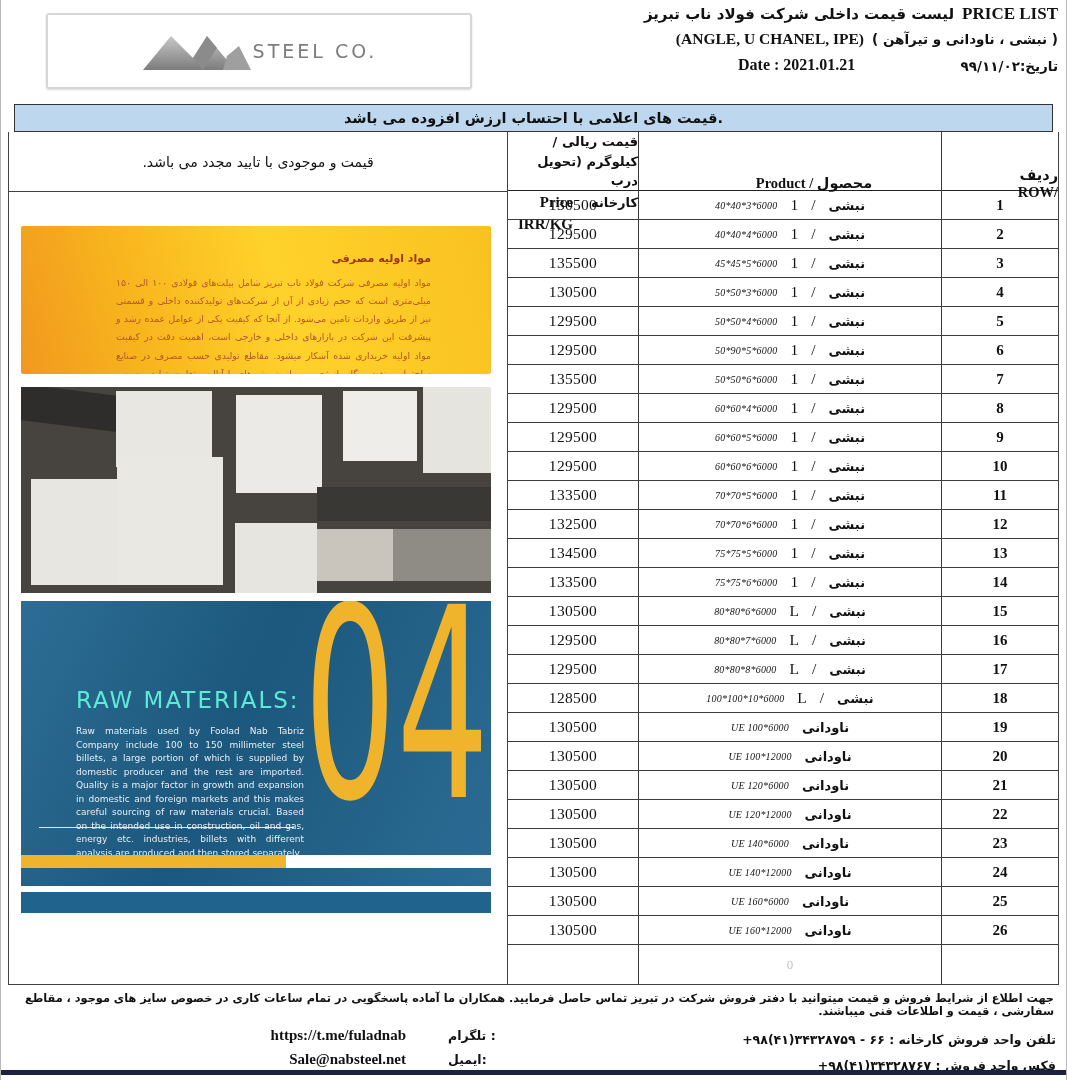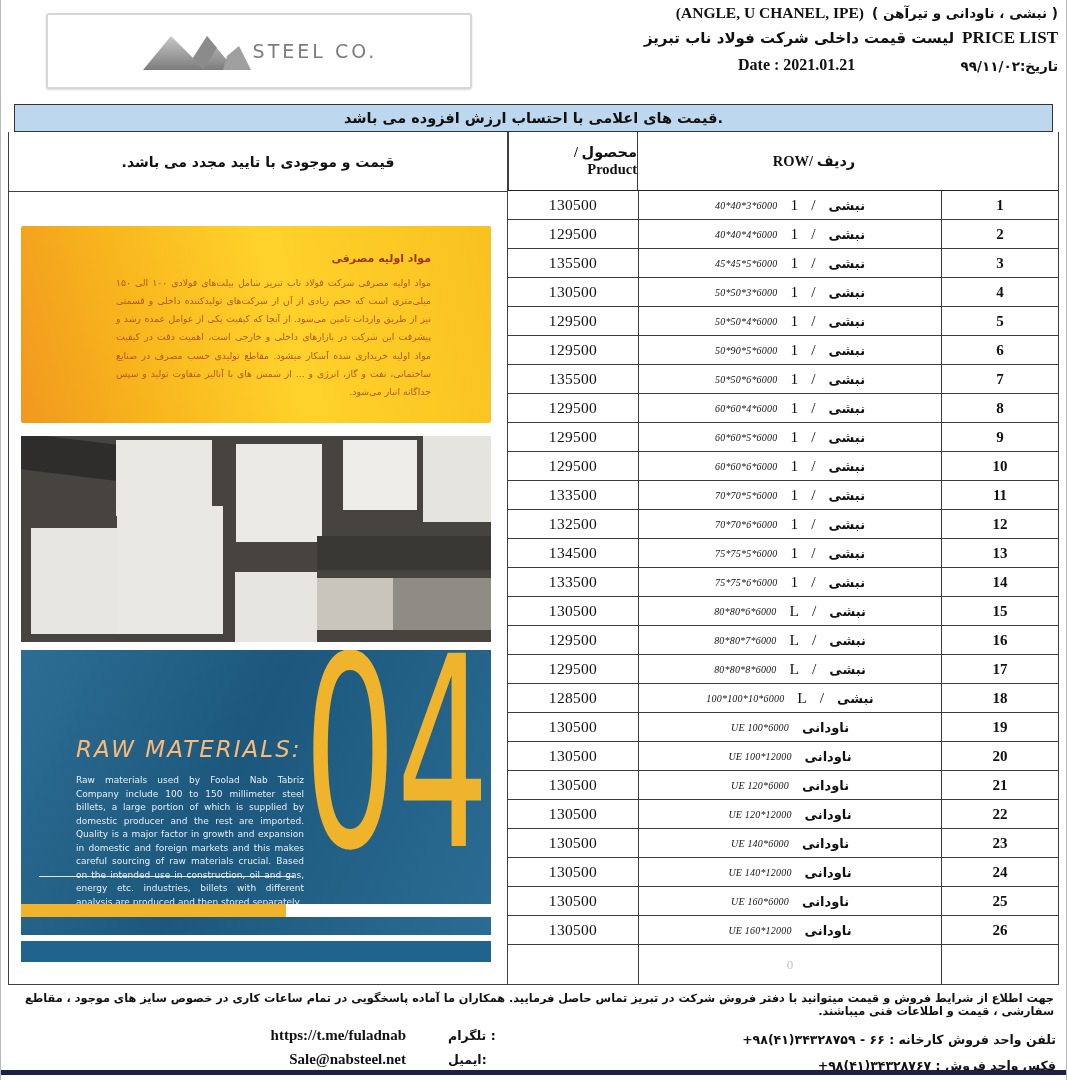--- a/index.html
+++ b/index.html
@@ -27,36 +27,36 @@
   .d-fa{font-weight:bold;font-size:13.5px;}
 
   
   .banner{margin:0 13px;height:26px;background:#bdd7ee;border:1px solid #333;
           display:flex;align-items:center;justify-content:center;font-weight:bold;font-size:14.5px;}
 
   
   .main{margin:0 7px;display:flex;border:1px solid #404040;border-top:none;height:853px;box-sizing:border-box;}
   .left{width:499px;border-right:1px solid #404040;box-sizing:border-box;display:flex;flex-direction:column;}
   .note{height:59px;border-bottom:1px solid #404040;display:flex;align-items:center;justify-content:center;
-        font-weight:bold;font-size:14px;}
+        font-weight:normal;font-size:14px;}
   .art{padding:34px 16px 0 12px;}
 
-  .ybox{height:197px;border-radius:2px;position:relative;overflow:hidden;direction:rtl;
+  .ybox{height:148px;border-radius:2px;position:relative;overflow:hidden;direction:rtl;
         background:linear-gradient(75deg,#f1981f 0%,#f8b61d 26%,#ffd22b 55%,#f9c120 100%);}
   .ybox .yt{position:absolute;top:26px;right:60px;font-size:11px;font-weight:bold;color:#9c3414;}
   .ybox .yb{position:absolute;top:48px;right:60px;left:95px;font-size:9.3px;line-height:1.95;
             color:#b5562a;text-align:justify;text-align-last:right;}
 
   .photo{height:206px;margin-top:13px;position:relative;background:#474440;overflow:hidden;}
   .photo div{position:absolute;}
 
   .bbox{height:285px;margin-top:8px;position:relative;background:#20648e;overflow:hidden;}
   .bbox .sheen{position:absolute;inset:0;
         background:linear-gradient(115deg,rgba(255,255,255,.06) 0%,rgba(0,0,0,.12) 45%,rgba(255,255,255,.05) 100%);}
-  .raw-h{position:absolute;left:55px;top:86px;color:#fdba74;font-size:23px;letter-spacing:2px;font-style:italic;}
+  .raw-h{position:absolute;left:55px;top:86px;color:#5eead4;font-size:23px;letter-spacing:2px;}
   .raw-p{position:absolute;left:55px;top:124px;width:228px;color:#e8eef4;font-size:9px;line-height:1.5;
          text-align:justify;}
   .big04{position:absolute;right:2px;top:-28px;font-size:265px;line-height:1;color:#f0b42c;
          transform:scaleX(.55);transform-origin:right top;}
   .bline{position:absolute;left:18px;bottom:58px;width:255px;height:1px;background:rgba(255,255,255,.85);}
   .ybar{position:absolute;left:0;bottom:18px;width:265px;height:13px;background:#f0b42c;}
   .wbar{position:absolute;left:265px;bottom:18px;right:0;height:13px;background:#fff;}
   .bgap{height:6px;}
   .bstrip{height:21px;background:#20648e;}
 
@@ -111,26 +111,26 @@
             <polygon points="2,40 30,6 52,28 66,6 94,40" fill="url(#g1)"></polygon>
             <polygon points="52,28 66,6 76,18 62,40" fill="#8b8b8b"></polygon>
             <polygon points="86,26 98,16 110,40 82,40" fill="#9f9f9f"></polygon>
           </svg>
         </span>
         <span class="steelco">STEEL CO.</span>
       </span>
     </div>
     <div class="hdr-right">
       <div class="hline">
+        <span class="t-fa" dir="rtl">لیست قیمت داخلی شرکت فولاد ناب تبریز</span>
+        <span class="t-en serif">PRICE LIST</span>
+      </div>
+      <div class="hline">
         <span class="s-en serif">(ANGLE, U CHANEL, IPE)</span>
         <span class="s-fa" dir="rtl">( نبشی ، ناودانی و تیرآهن )</span>
-      </div>
-      <div class="hline">
-        <span class="t-fa" dir="rtl">لیست قیمت داخلی شرکت فولاد ناب تبریز</span>
-        <span class="t-en serif">PRICE LIST</span>
       </div>
       <div class="dline">
         <span class="d-en serif">Date : 2021.01.21</span>
         <span class="d-fa" dir="rtl">تاریخ:۹۹/۱۱/۰۲</span>
       </div>
     </div>
   </div>
 
   <div class="banner">قیمت های اعلامی با احتساب ارزش افزوده می باشد.</div>
 
@@ -169,20 +169,27 @@
           <div class="wbar"></div>
         </div>
         <div class="bgap"></div>
         <div class="bstrip"></div>
 
       </div>
     </div>
 
     <div class="tbl">
       <div class="trow thead">
+        <div class="c-price">
+          <span class="h-fa" dir="rtl">قیمت ریالی / کیلوگرم (تحویل درب</span>
+          <span class="h-l2">
+            <span class="h-fa">کارخانه</span>
+            <span class="h-en serif">Price IRR/KG</span>
+          </span>
+        </div>
         <div class="c-prod h-mix" dir="rtl">محصول / Product</div>
         <div class="h-mix" dir="rtl">ردیف /ROW</div>
       </div>
 
       <div class="trow">
           <div class="c-price-v">130500</div>
           <div class="c-prod pcell">
             <span class="p-name">نبشی</span>
             <span class="p-sep">/</span>
             <span class="p-prof">1</span>

